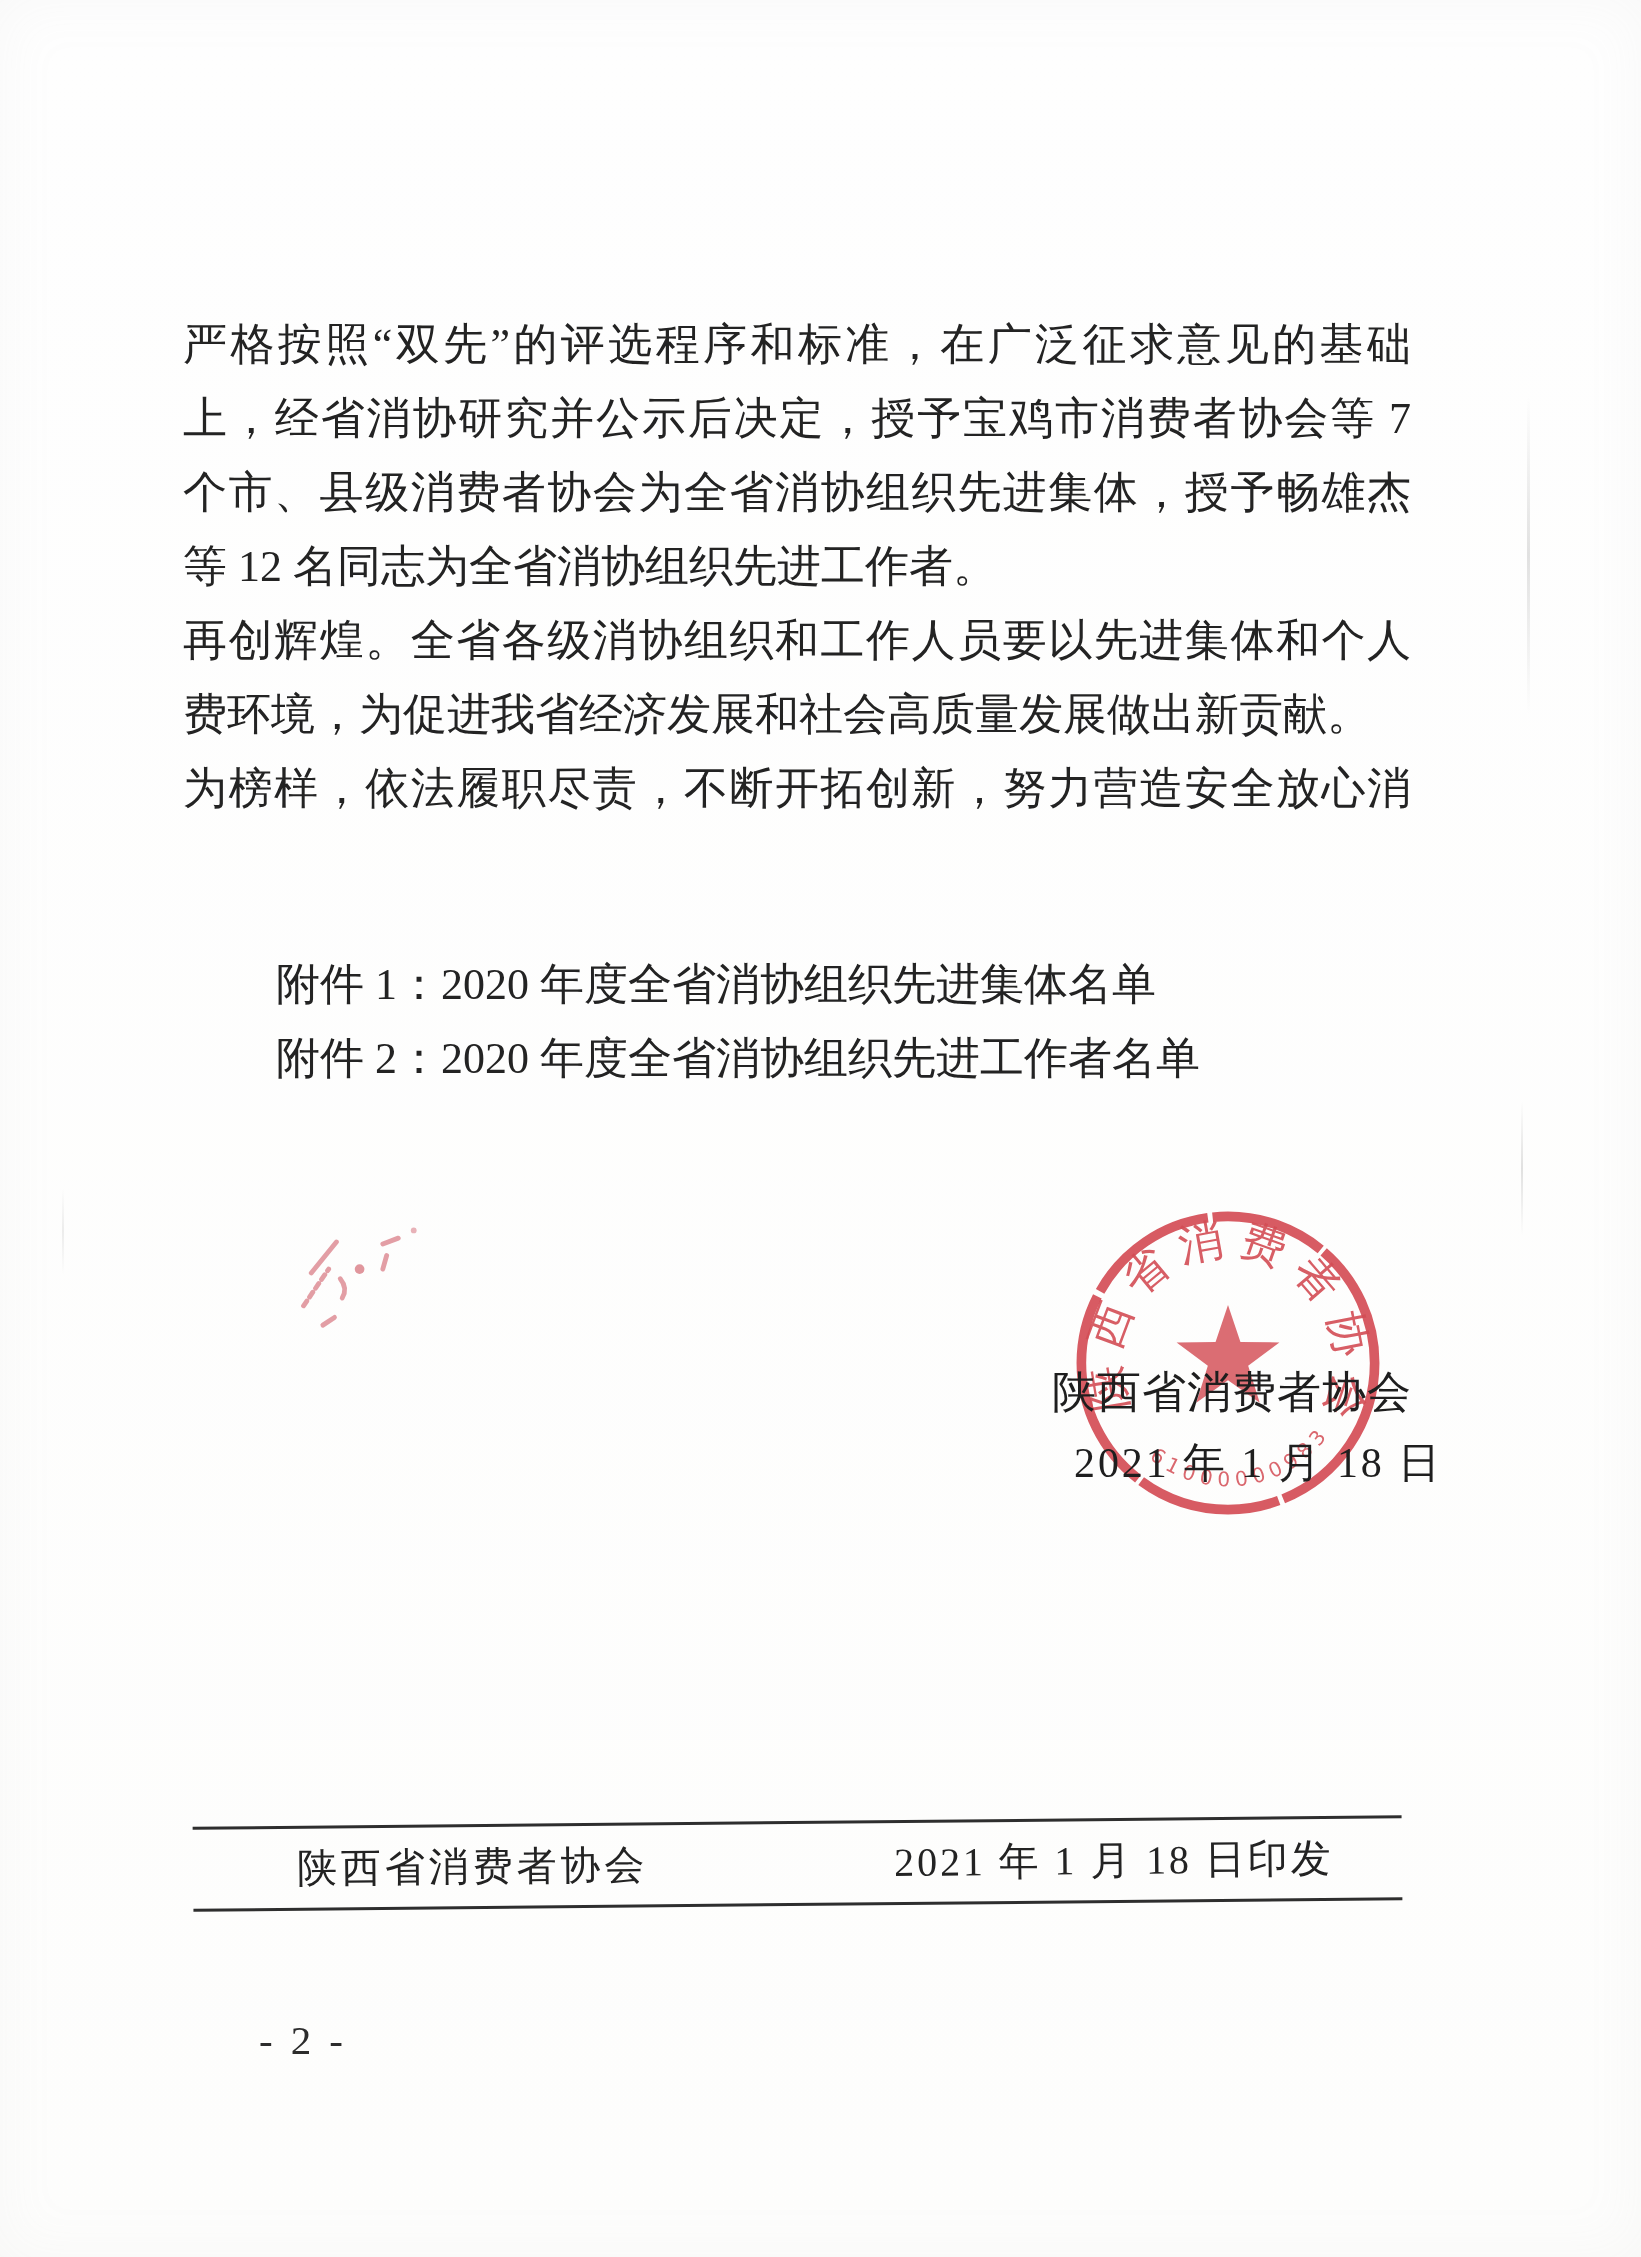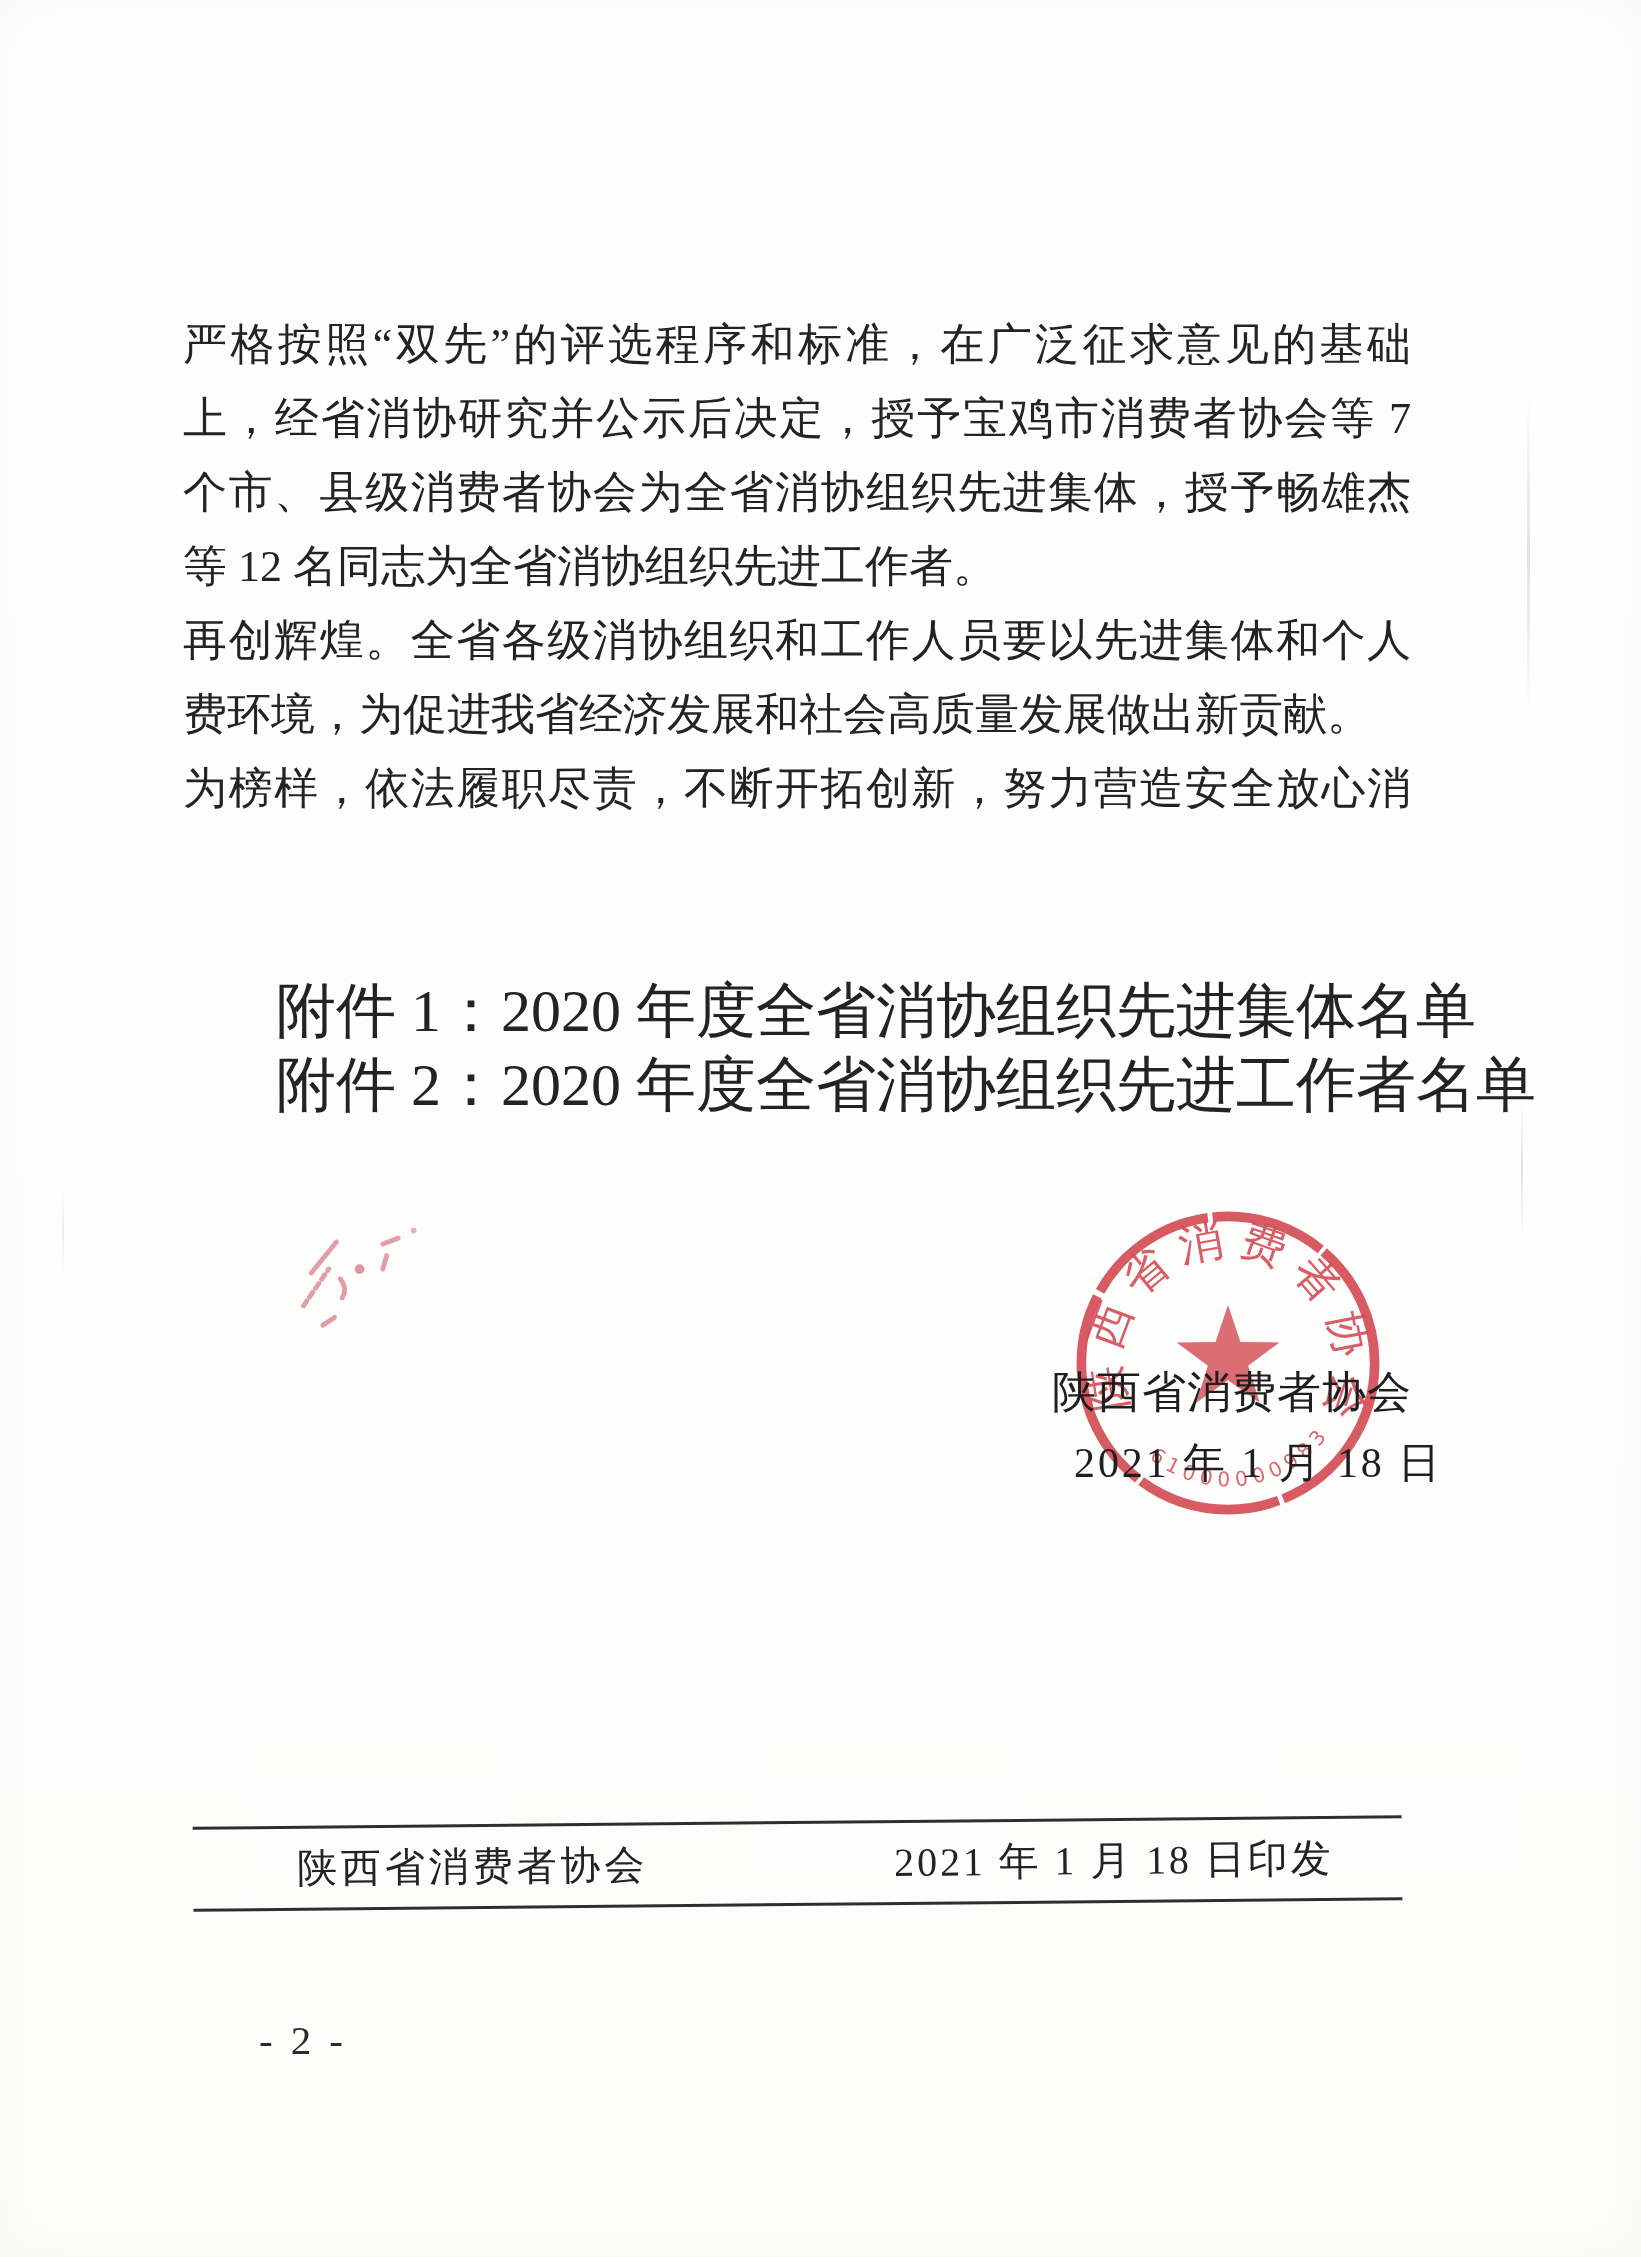--- a/index.html
+++ b/index.html
@@ -23,22 +23,22 @@
   }
   .line{
     width:1228px;
     text-align:justify;
     text-align-last:justify;
     white-space:normal;
   }
   .line.left{text-align:left;text-align-last:left;}
   .line.indent{padding-left:83px;width:1145px;letter-spacing:-0.6px;}
   .attachments{
-    position:absolute;left:276px;top:974px;
-    font-size:60px;line-height:74px;color:#232323;
+    position:absolute;left:276px;top:948px;
+    font-size:44px;line-height:74px;color:#232323;
   }
   .attach-line{white-space:nowrap;}
   
   .sig-org{
     position:absolute;left:1052px;top:1363px;
     font-size:44px;color:#1e1e1e;letter-spacing:1px;z-index:5;white-space:nowrap;
   }
   .sig-date{
     position:absolute;left:1074px;top:1435px;
     font-size:42px;color:#1e1e1e;letter-spacing:2.9px;z-index:5;white-space:nowrap;

